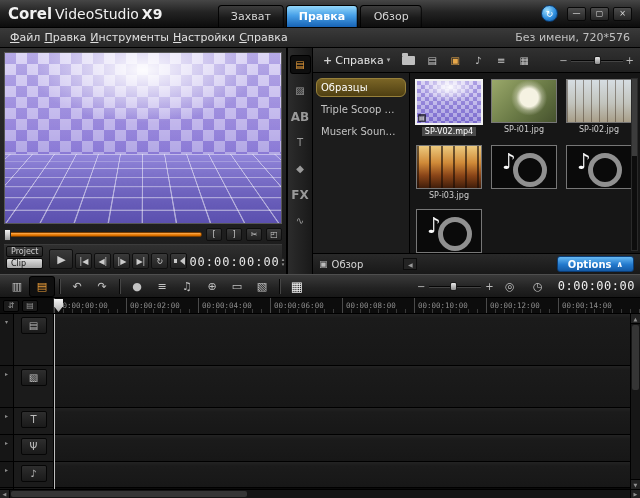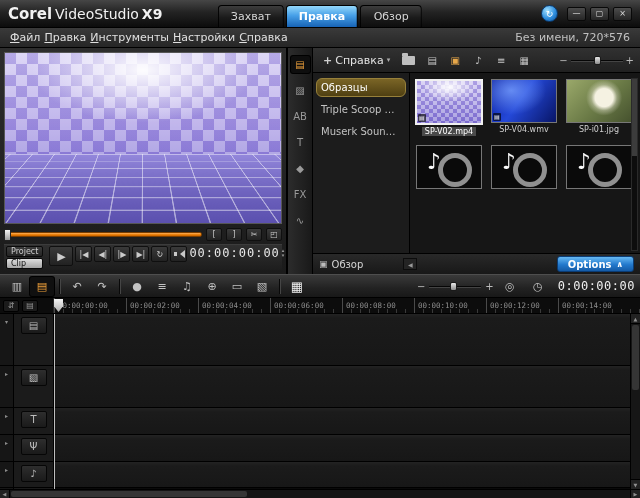--- a/index.html
+++ b/index.html
@@ -52,21 +52,21 @@
   repeating-linear-gradient(0deg,rgba(255,255,255,.45) 0 1px,transparent 1px 10px),
   linear-gradient(180deg,#9488dc,#5a4fae);
  transform:perspective(150px) rotateX(50deg);transform-origin:50% 0}
 .scrubrow{height:15px;flex:none;display:flex;align-items:center;gap:4px;margin:3px 0 2px}
 .scrub{flex:1;height:5px;background:linear-gradient(#ffb25e,#e87a00 60%,#c96400);
  border:1px solid #7a3e00;border-radius:2px;position:relative}
 .shandle{position:absolute;left:-1px;top:-4px;width:7px;height:12px;
  background:linear-gradient(#f4f4f4,#9a9a9a);border:1px solid #222;border-radius:1px}
 .mbtn{width:16px;height:13px;flex:none;display:flex;align-items:center;justify-content:center;font-size:8px;
  color:#c8c8c8;background:linear-gradient(#3a3a3a,#222);border:1px solid #0f0f0f;border-radius:2px}
-.controls{height:26px;flex:none;display:flex;align-items:flex-start;gap:2px;padding:1px 2px;
+.controls{height:26px;flex:none;display:flex;align-items:flex-end;gap:2px;padding:1px 2px;
  background:linear-gradient(#303030,#1d1d1d);border-top:1px solid #3c3c3c}
 .mode-col{display:flex;flex-direction:column;gap:1px;margin-right:4px}
 .mode-btn{height:11px;display:flex;align-items:center;padding:0 4px;font-size:8px;color:#ccc;
  background:linear-gradient(#3c3c3c,#242424);border:1px solid #0a0a0a;border-radius:2px}
 .mode-btn.active{background:linear-gradient(#dedede,#a5a5a5);color:#111}
 .pbtn{height:16px;min-width:17px;padding:0 2px;display:flex;align-items:center;justify-content:center;font-size:8px;
  color:#ccc;background:linear-gradient(#3a3a3a,#222);border:1px solid #0f0f0f;border-radius:2px}
 .pbtn.play{height:20px;min-width:24px;font-size:11px}
 .vol{position:relative;width:13px;height:11px}
 .vol::before{content:"";position:absolute;left:1px;top:3.5px;width:3px;height:4px;background:#c8c8c8}
@@ -74,21 +74,21 @@
 .tc{margin-left:auto;display:flex;align-items:center;gap:2px;padding-right:2px}
 .ttext{font-family:"DejaVu Sans Mono",monospace;font-size:12px;color:#e8e8e8;letter-spacing:1px}
 .spins{display:flex;flex-direction:column;line-height:5px}
 .spin{font-size:5px;color:#9a9a9a}
 
 
 .library{flex:1;display:flex;min-width:0;background:#191919}
 .lib-strip{width:25px;flex:none;display:flex;flex-direction:column;align-items:center;gap:9px;padding-top:8px;
  background:linear-gradient(90deg,#2c2c2c,#191919);border-right:1px solid #000}
 .sicon{width:19px;height:17px;display:flex;align-items:center;justify-content:center;font-size:10px;color:#9a9a9a;border-radius:2px}
-.sicon.txt{font-size:10px;font-weight:normal}
+.sicon.txt{font-size:12px;font-weight:bold}
 .sicon.active{color:#f2a33c;background:#0e0e0e;box-shadow:0 0 0 1px #000}
 .lib-main{flex:1;display:flex;flex-direction:column;min-width:0}
 .lib-toolbar{height:25px;flex:none;display:flex;align-items:center;gap:5px;padding:0 6px;
  background:linear-gradient(#313131,#202020);border-bottom:1px solid #000}
 .add-btn{display:flex;align-items:center;gap:3px;font-size:11px;color:#e2e2e2;padding:1px 4px;border-radius:2px}
 .add-plus{font-size:11px;font-weight:bold;color:#cfcfcf}
 .add-chev{font-size:7px;color:#aaa}
 .tb-ico{width:18px;height:16px;display:flex;align-items:center;justify-content:center;font-size:10px;color:#c6c6c6}
 .tb-ico.orange{color:#e8a84a}
 .folder-ico{width:13px;height:9px;background:#bfbfbf;border-radius:1px;position:relative;margin:0 3px}
@@ -296,28 +296,30 @@
 
           <div class="grid-wrap">
             <div class="grid">
               <div class="thumb sel">
                 <div class="timg t-v02">
                   <span class="badge">▤</span>
                 </div>
                 <div class="tlabel">SP-V02.mp4</div>
               </div>
               <div class="thumb">
-                <div class="timg t-v04">
-                  <span class="badge">▤</span>
-                </div>
-                <div class="tlabel">SP-V04.wmv</div>
-              </div>
-              <div class="thumb">
                 <div class="timg t-i01"></div>
                 <div class="tlabel">SP-i01.jpg</div>
+              </div>
+              <div class="thumb">
+                <div class="timg t-i02"></div>
+                <div class="tlabel">SP-i02.jpg</div>
+              </div>
+              <div class="thumb">
+                <div class="timg t-i03"></div>
+                <div class="tlabel">SP-i03.jpg</div>
               </div>
               <div class="thumb">
                 <div class="timg t-aud">
                   <span class="note">♪</span>
                 </div>
                 <div class="tlabel"></div>
               </div>
               <div class="thumb">
                 <div class="timg t-aud">
                   <span class="note">♪</span>

